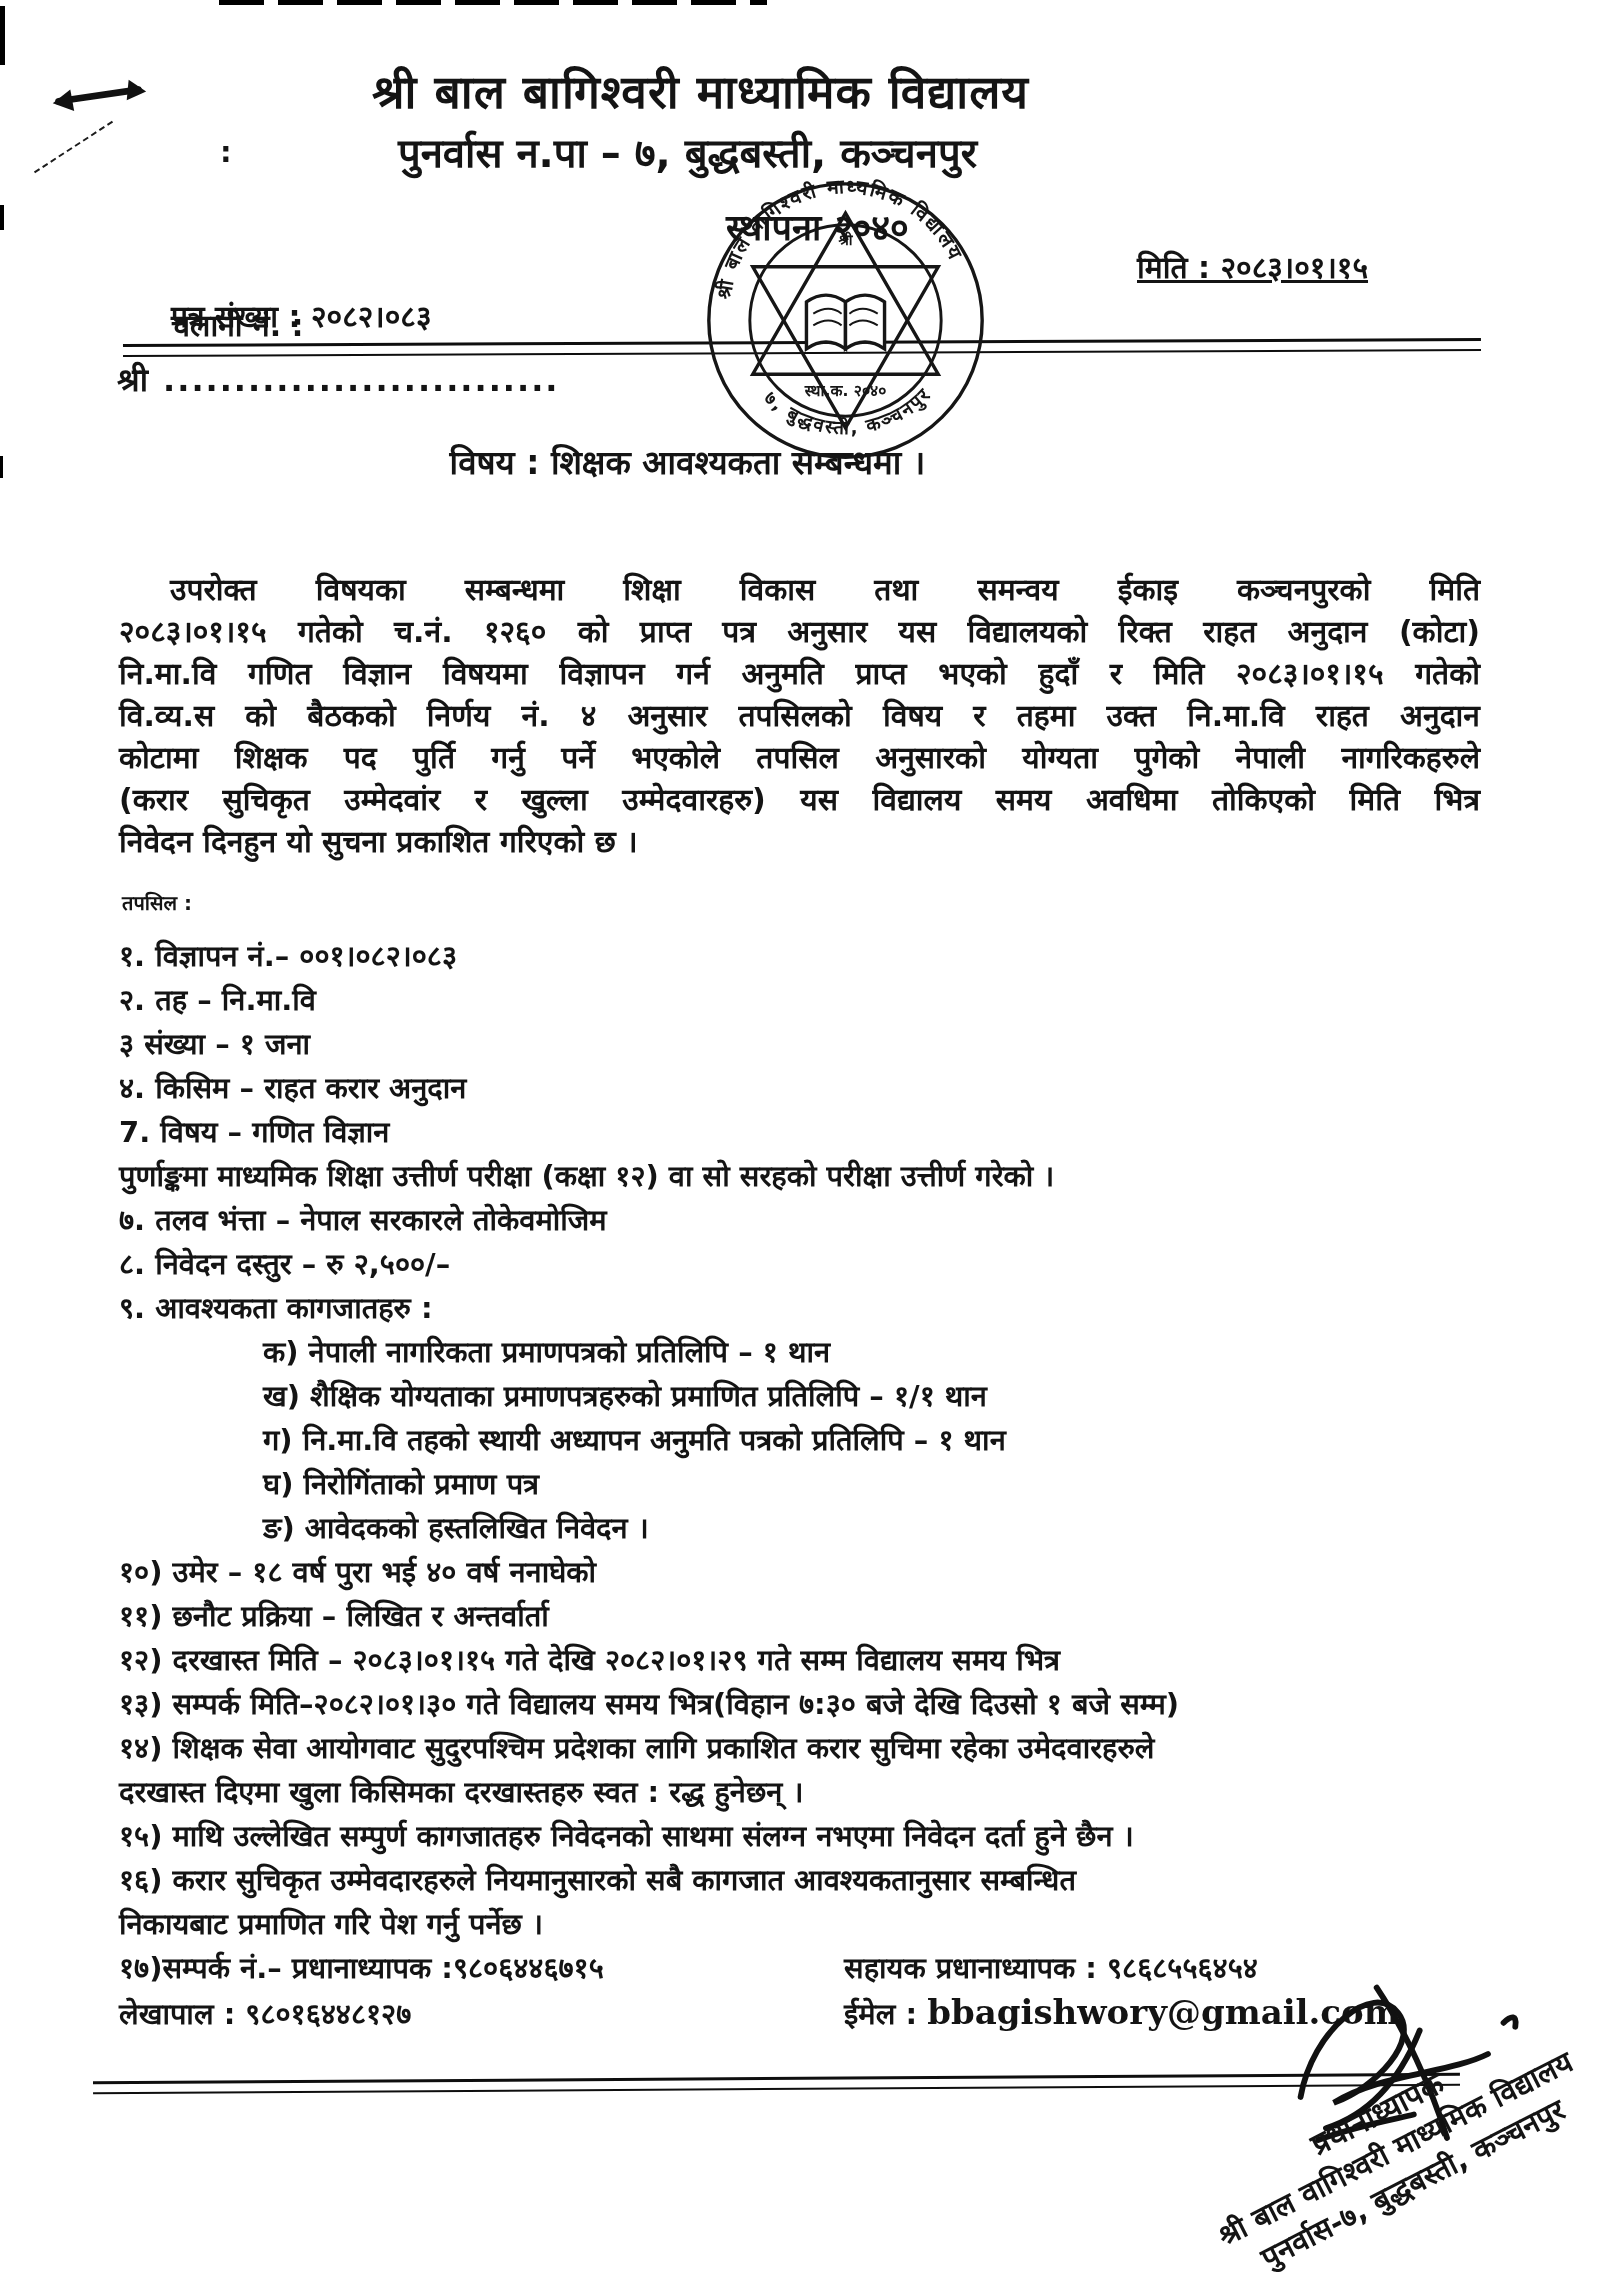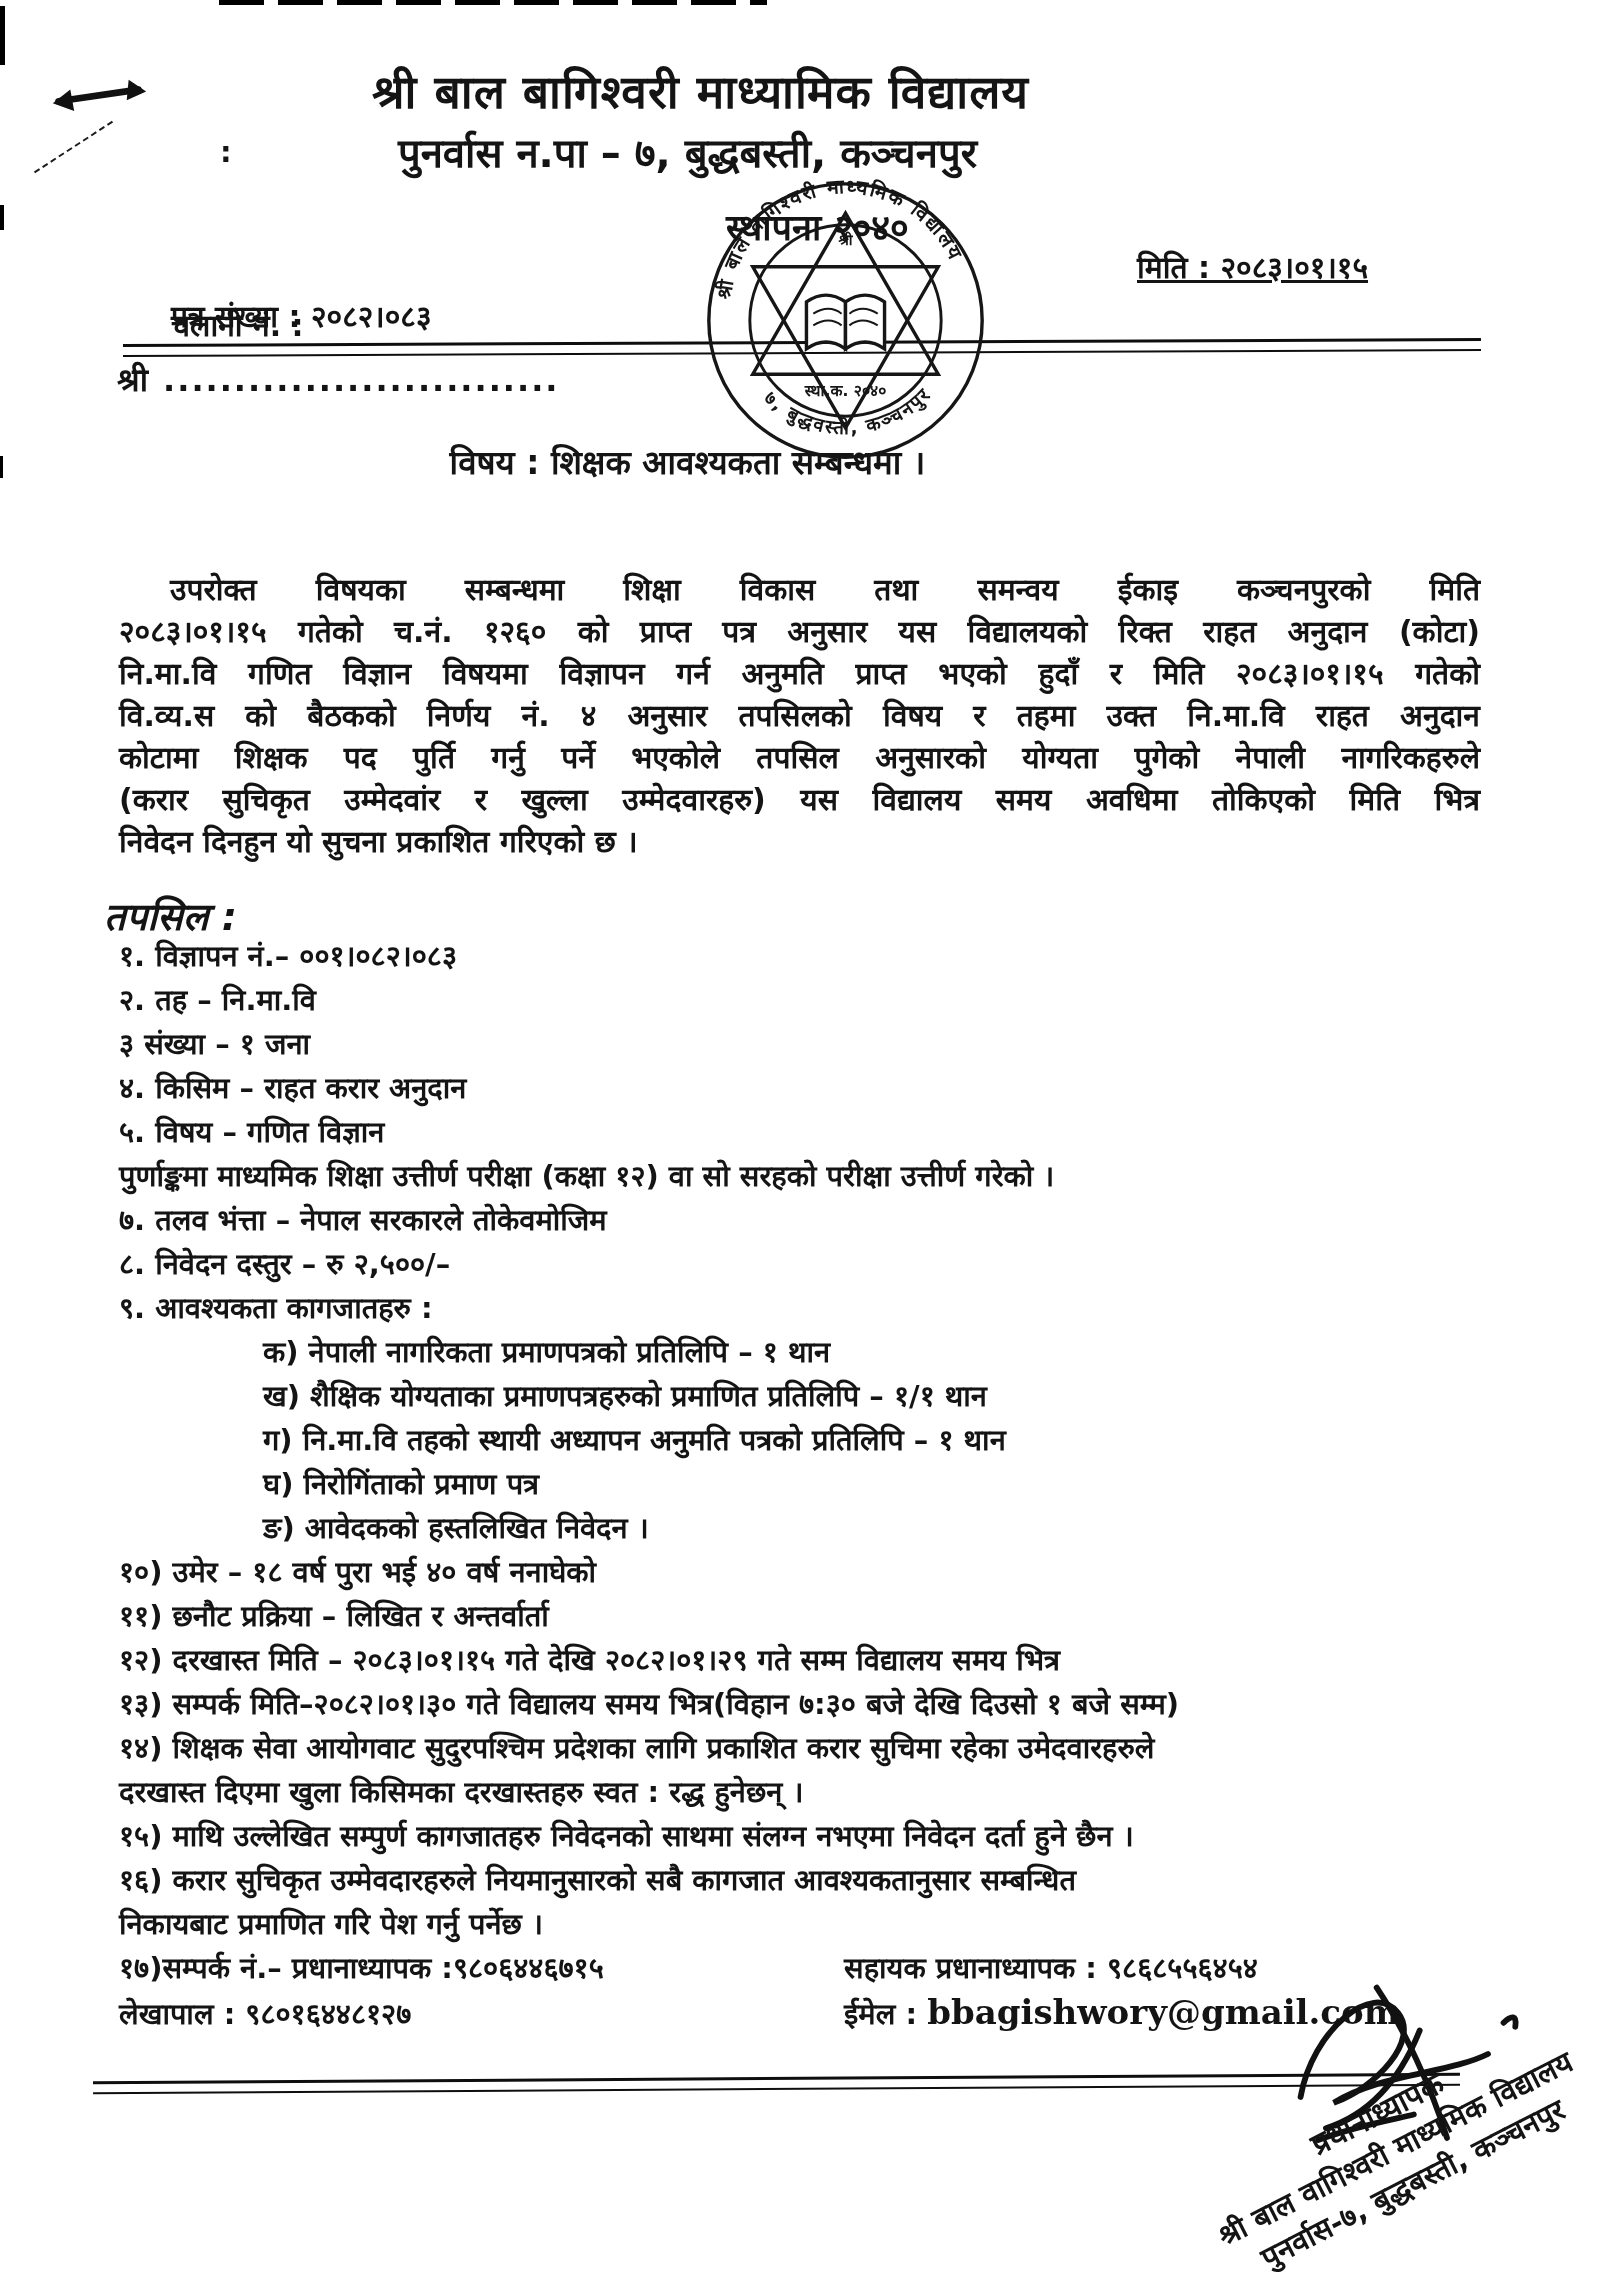--- a/index.html
+++ b/index.html
@@ -29,21 +29,21 @@
   .rule-bottom{left:93px;top:2077px;width:1367px;transform:rotate(-0.35deg);z-index:1;}
   .addressee{left:117px;top:357px;font-size:32px;font-weight:bold;letter-spacing:2px;}
   .subject{left:0;top:439px;width:1375px;text-align:center;font-size:33px;font-weight:bold;}
   
   .body-par{left:119px;top:525px;width:1361px;font-size:30px;font-weight:bold;margin-top:44px;}
   .body-par .bl{height:42px;line-height:42px;white-space:nowrap;text-align:justify;
     text-align-last:justify;overflow:visible;}
   .body-par .bl.first{text-indent:51px;}
   .body-par .bl.last{text-align-last:left;}
   
-  .tapasil-head{left:104px;top:889px;font-size:38px;font-weight:bold;font-style:italic;}
+  .tapasil-head{left:122px;top:889px;font-size:20px;font-weight:bold;}
   .tapasil{left:119px;top:934px;width:1365px;font-size:29px;font-weight:bold;}
   .tapasil .tl{height:44px;line-height:44px;white-space:nowrap;}
   .tapasil .t-sub{padding-left:144px;}
   .contact-col{display:inline-block;width:715px;}
   .email-label{font-weight:bold;}
   .email-value{font-family:"DejaVu Serif",serif;font-size:34px;font-weight:bold;}
   
   .seal{left:702px;top:177px;width:287px;height:287px;z-index:2;}
   
   .sig-strokes{left:1283px;top:1972px;z-index:3;}
@@ -114,21 +114,21 @@
     <div class="bl">(करार सुचिकृत उम्मेदवांर र खुल्ला उम्मेदवारहरु) यस विद्यालय समय अवधिमा तोकिएको मिति भित्र</div>
     <div class="bl last">निवेदन दिनहुन यो सुचना प्रकाशित गरिएको छ ।</div>
   </div>
 
   <div class="abs tapasil-head">तपसिल :</div>
   <div class="abs tapasil">
     <div class="tl">१. विज्ञापन नं.– ००१।०८२।०८३</div>
     <div class="tl">२. तह – नि.मा.वि</div>
     <div class="tl">३ संख्या – १ जना</div>
     <div class="tl">४. किसिम – राहत करार अनुदान</div>
-    <div class="tl">५. विषय – गणित विज्ञान</div>
+    <div class="tl">7. विषय – गणित विज्ञान</div>
     <div class="tl">पुर्णाङ्कमा माध्यमिक शिक्षा उत्तीर्ण परीक्षा (कक्षा १२)  वा सो सरहको परीक्षा उत्तीर्ण गरेको ।</div>
     <div class="tl">७. तलव भंत्ता – नेपाल सरकारले तोकेवमोजिम</div>
     <div class="tl">८. निवेदन दस्तुर – रु २,५००/–</div>
     <div class="tl">९. आवश्यकता कागजातहरु :</div>
     <div class="tl t-sub">क) नेपाली नागरिकता प्रमाणपत्रको प्रतिलिपि – १ थान</div>
     <div class="tl t-sub">ख) शैक्षिक योग्यताका प्रमाणपत्रहरुको प्रमाणित प्रतिलिपि – १/१ थान</div>
     <div class="tl t-sub">ग) नि.मा.वि तहको स्थायी अध्यापन अनुमति पत्रको प्रतिलिपि – १ थान</div>
     <div class="tl t-sub">घ) निरोगिंताको प्रमाण पत्र</div>
     <div class="tl t-sub">ङ) आवेदकको हस्तलिखित निवेदन ।</div>
     <div class="tl">१०) उमेर – १८ वर्ष पुरा भई ४० वर्ष ननाघेको</div>

